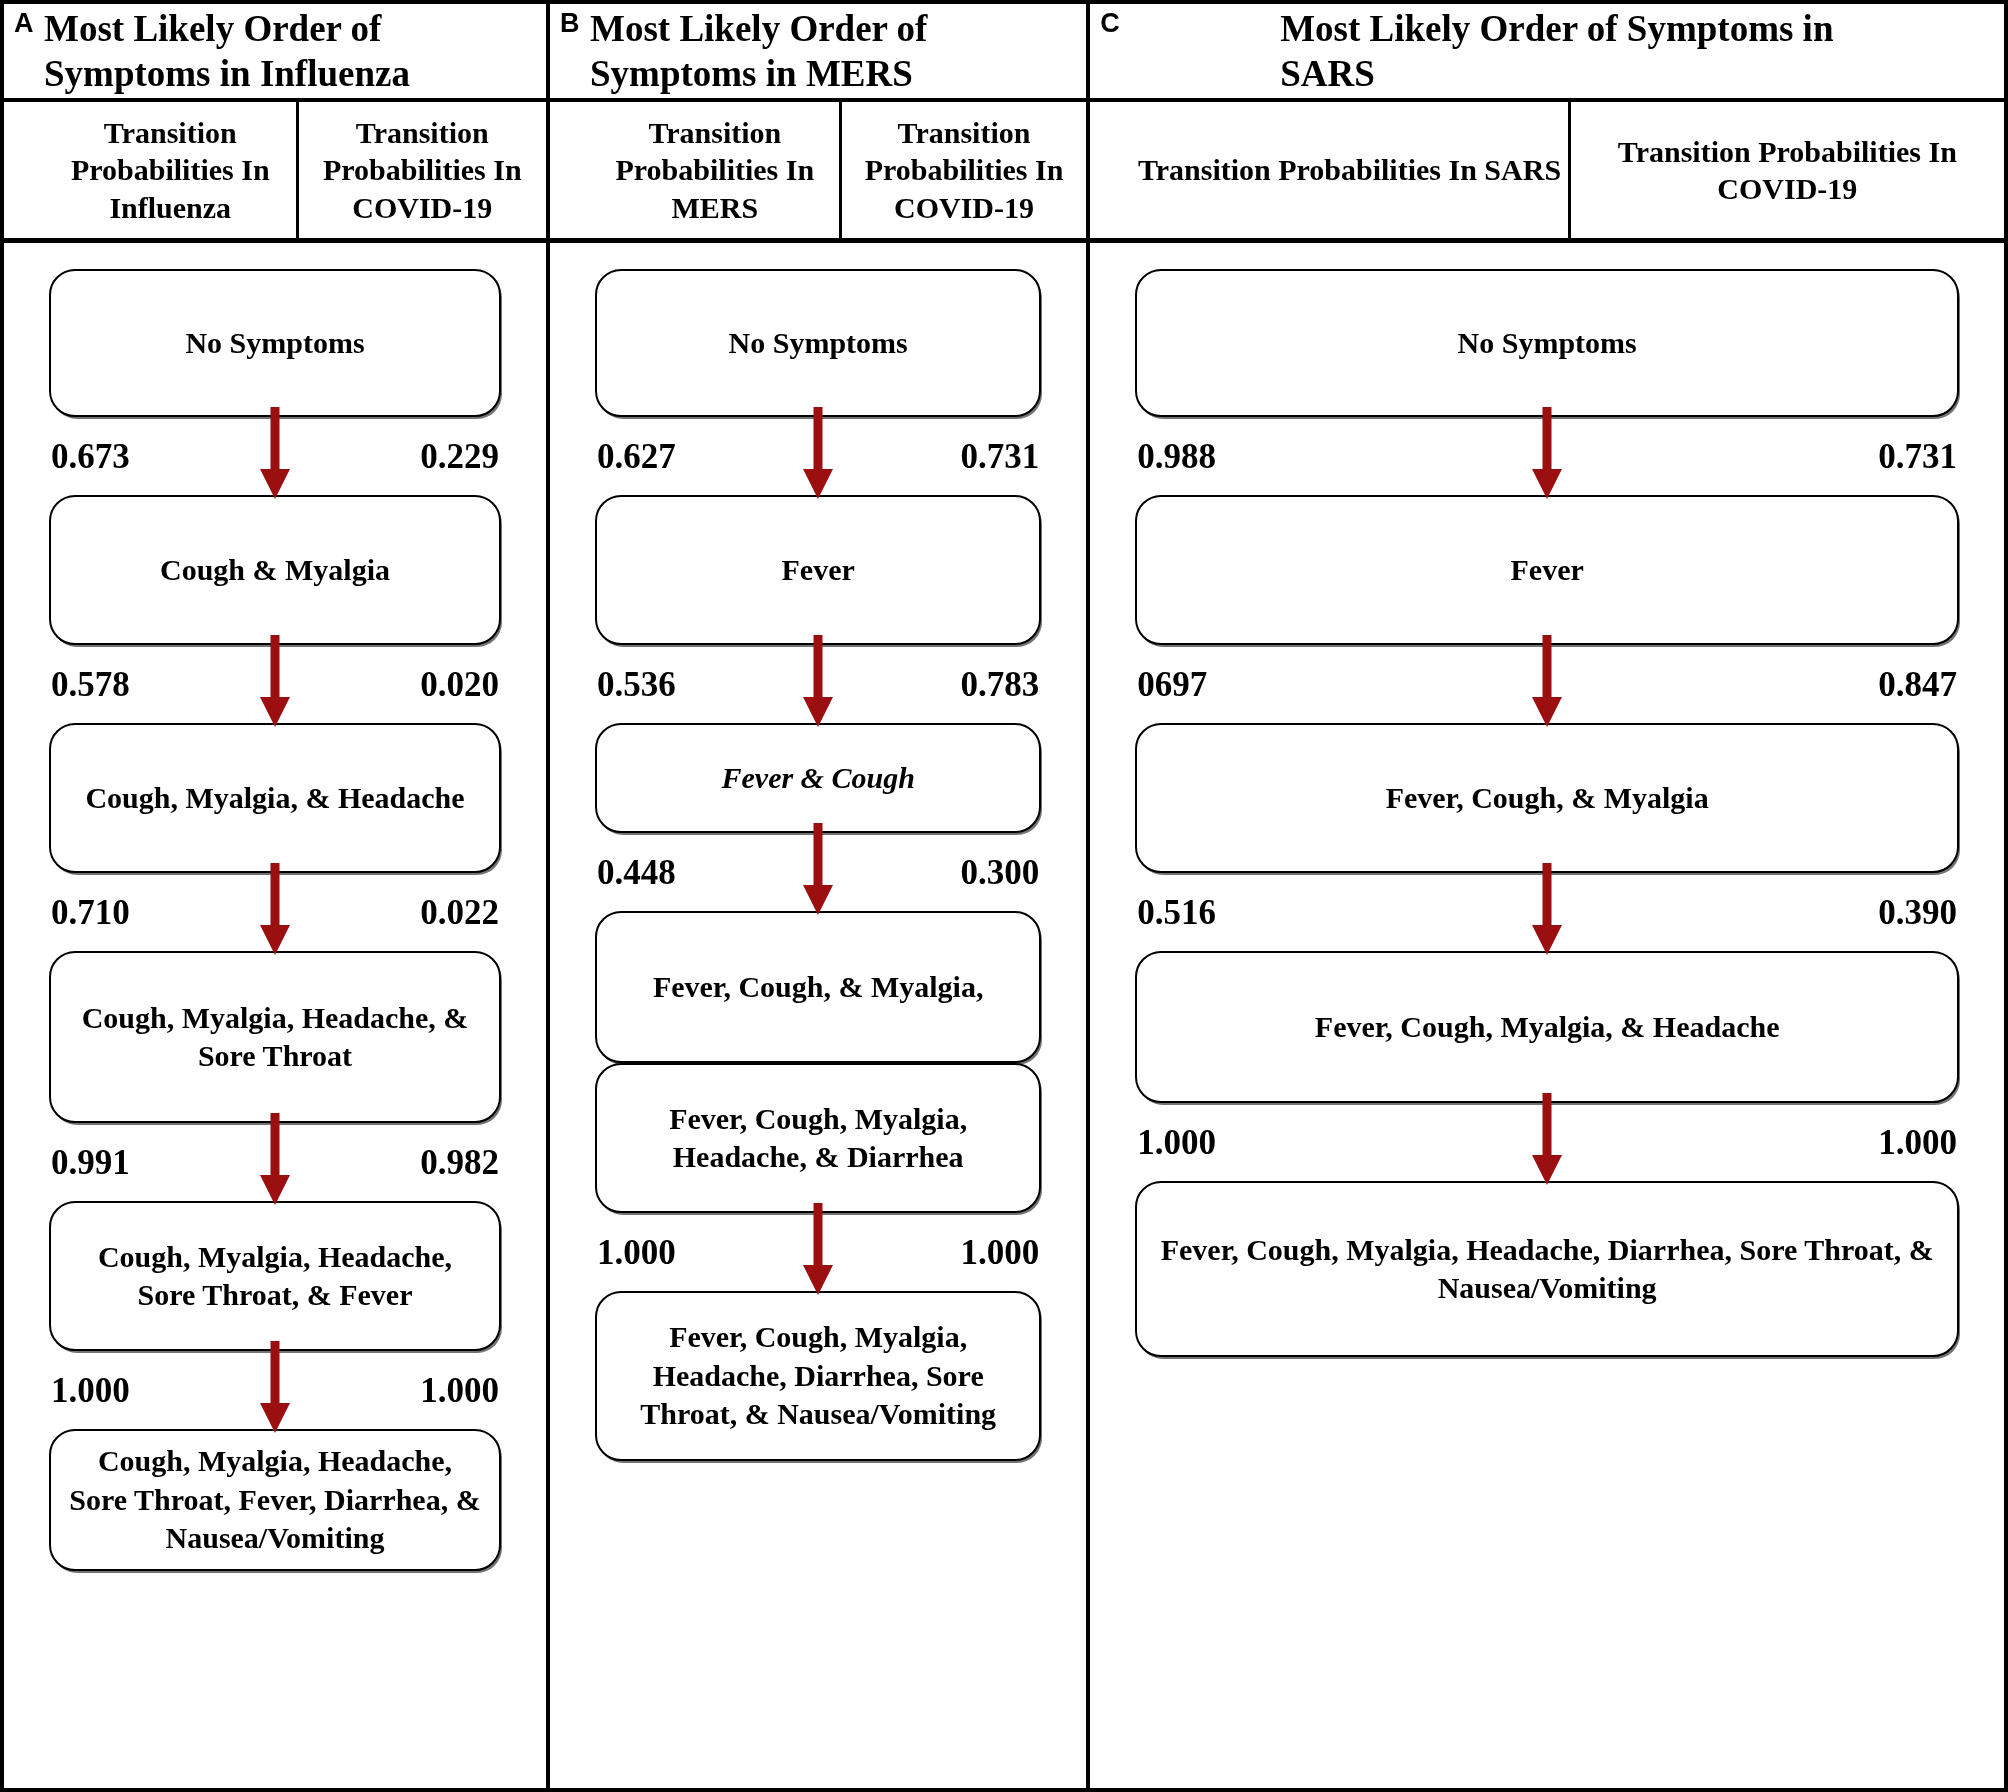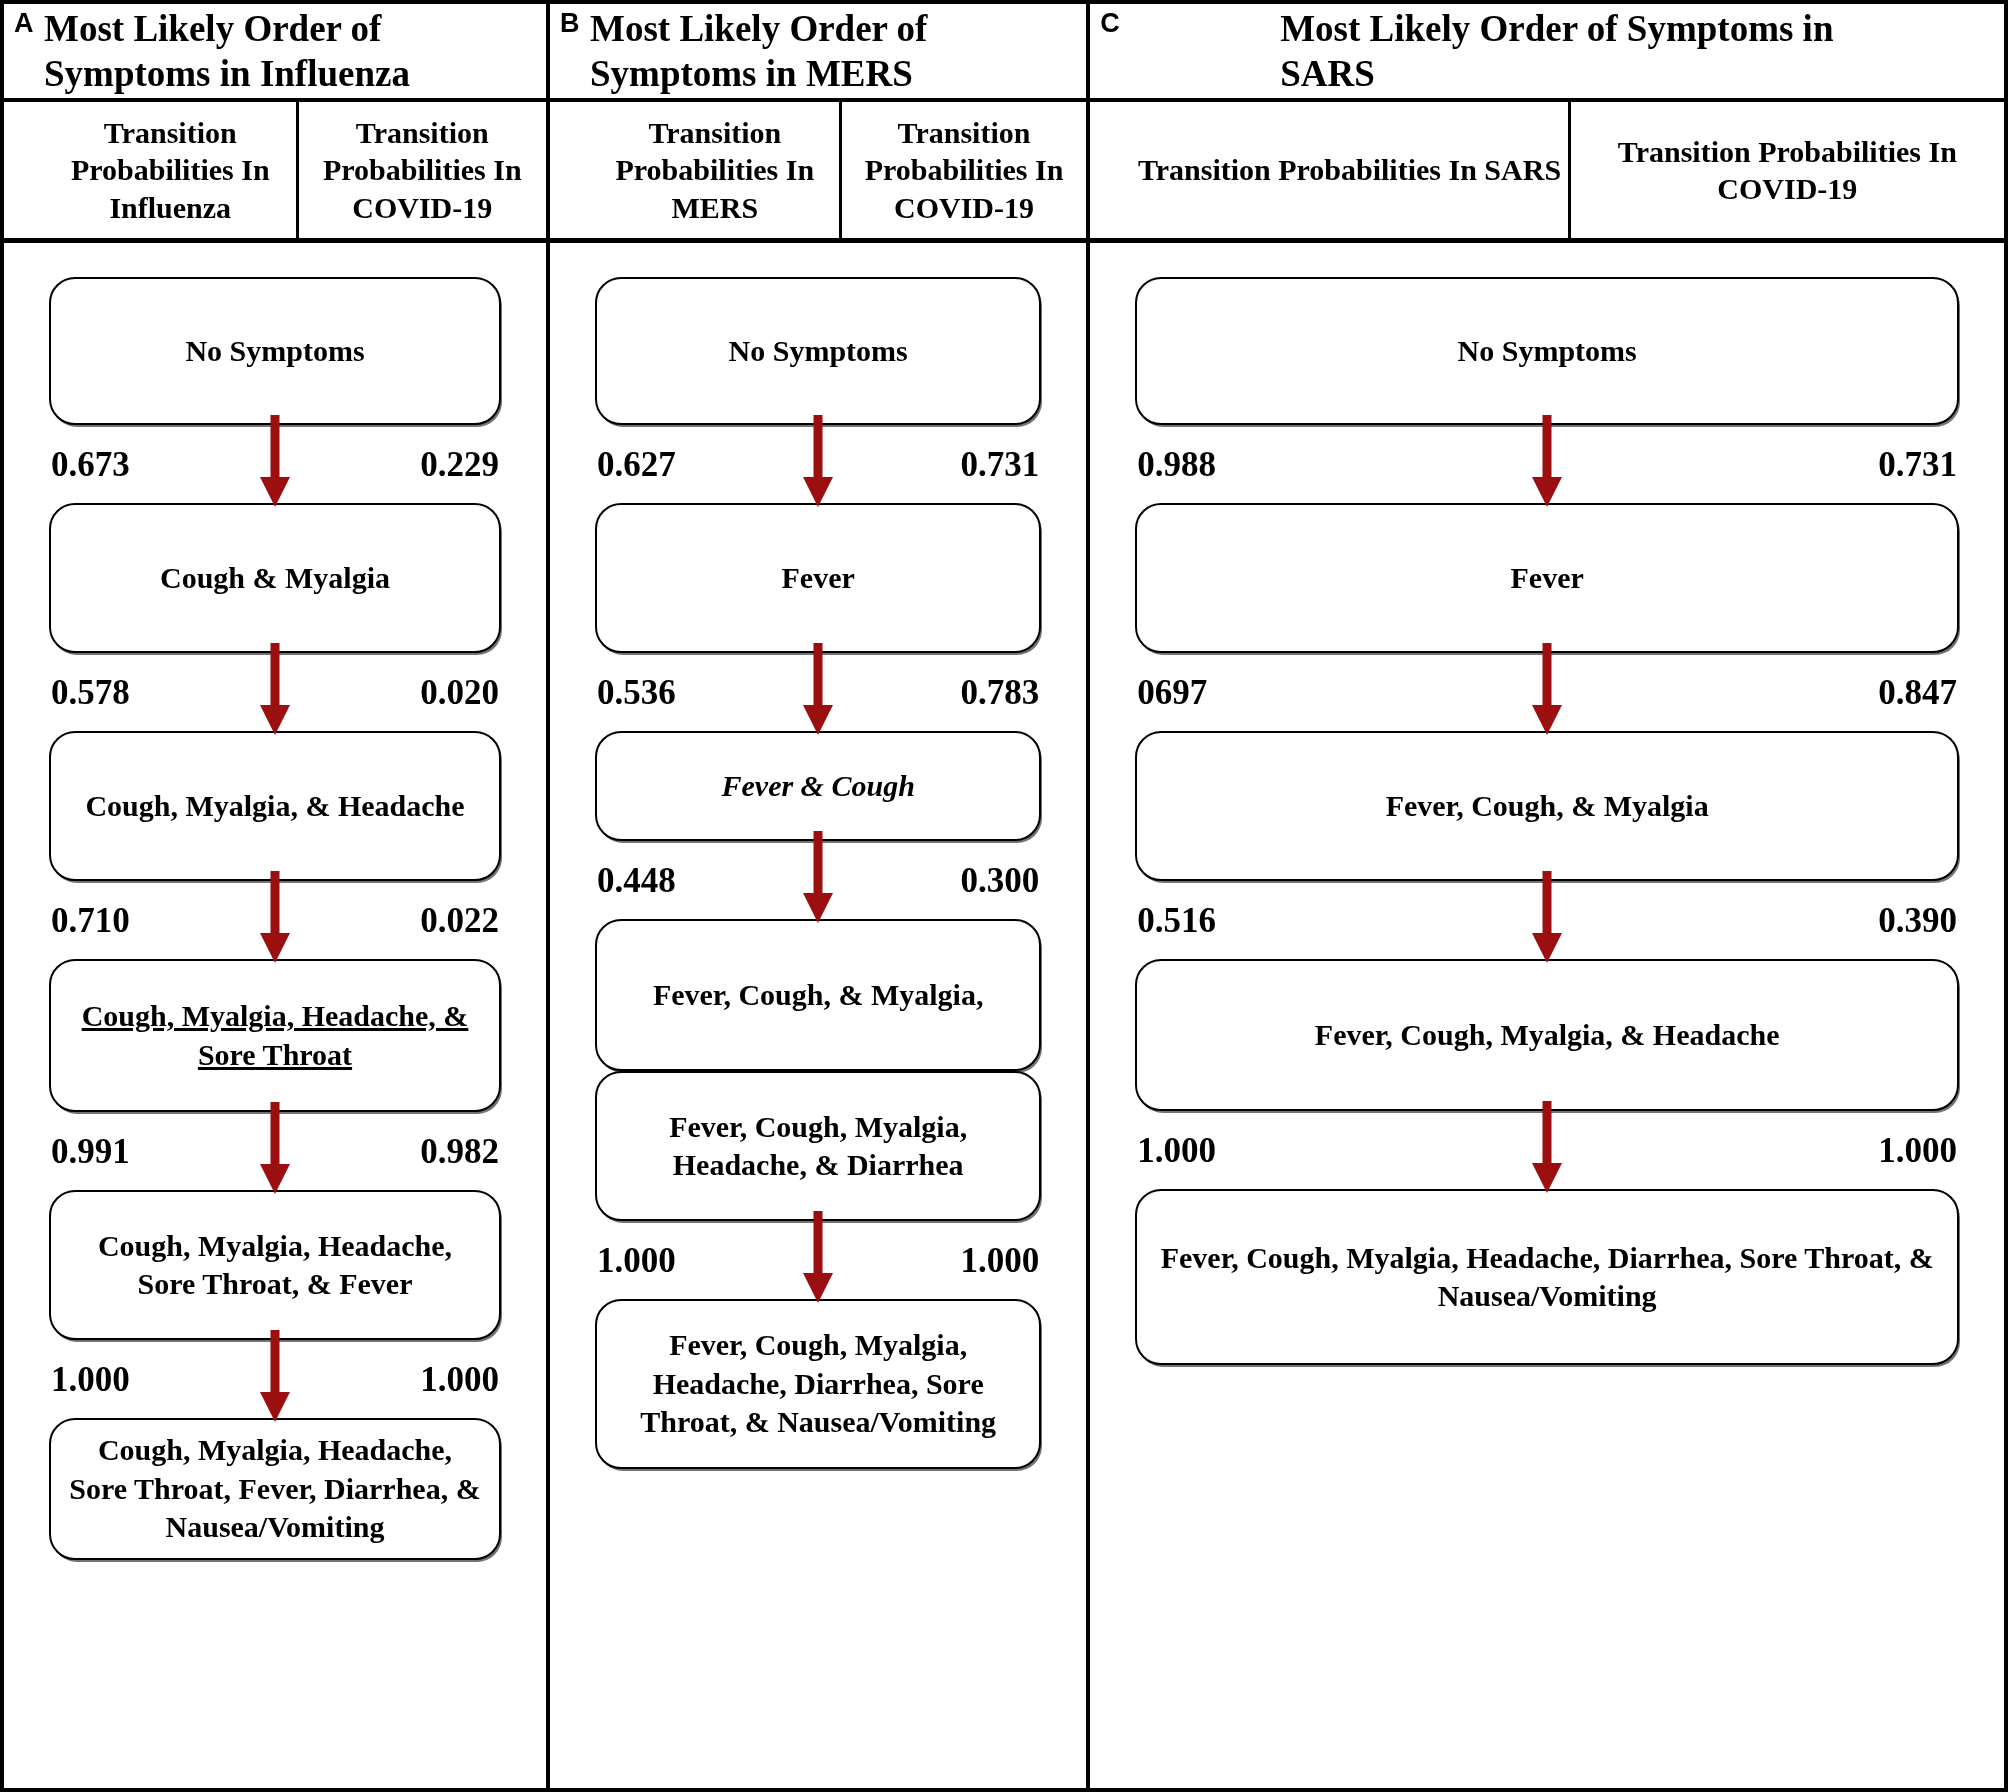--- a/index.html
+++ b/index.html
@@ -78,21 +78,21 @@
     font-size:30px;
     line-height:1.24;
     padding:0 6px;
   }
   .colhead + .colhead{border-left:3px solid #000;}
 
   
   .flow{
     position:relative;
     flex:1 1 auto;
-    padding:34px 45px 0 45px;
+    padding:26px 45px 0 45px;
     box-sizing:border-box;
   }
 
   .node{
     box-sizing:border-box;
     border:2.5px solid #000;
     border-radius:26px;
     background:#fff;
     display:flex;
     align-items:center;
@@ -177,21 +177,21 @@
       <div class="transition">
         <span class="prob left">0.710</span>
         <span class="arrow">
           <svg width="36" height="96" viewBox="0 0 36 96">
               <path d="M13.5 0 L22.5 0 L22.5 62 L33 62 L18 92 L3 62 L13.5 62 Z" fill="#9C0F10"></path>
             </svg>
         </span>
         <span class="prob right">0.022</span>
       </div>
 
-      <div class="node" style="height:153px;text-decoration:underline;">Cough, Myalgia, Headache, &amp; Sore Throat</div>
+      <div class="node" style="height:172px;">Cough, Myalgia, Headache, &amp; Sore Throat</div>
       <div class="transition">
         <span class="prob left">0.991</span>
         <span class="arrow">
           <svg width="36" height="96" viewBox="0 0 36 96">
               <path d="M13.5 0 L22.5 0 L22.5 62 L33 62 L18 92 L3 62 L13.5 62 Z" fill="#9C0F10"></path>
             </svg>
         </span>
         <span class="prob right">0.982</span>
       </div>
 

